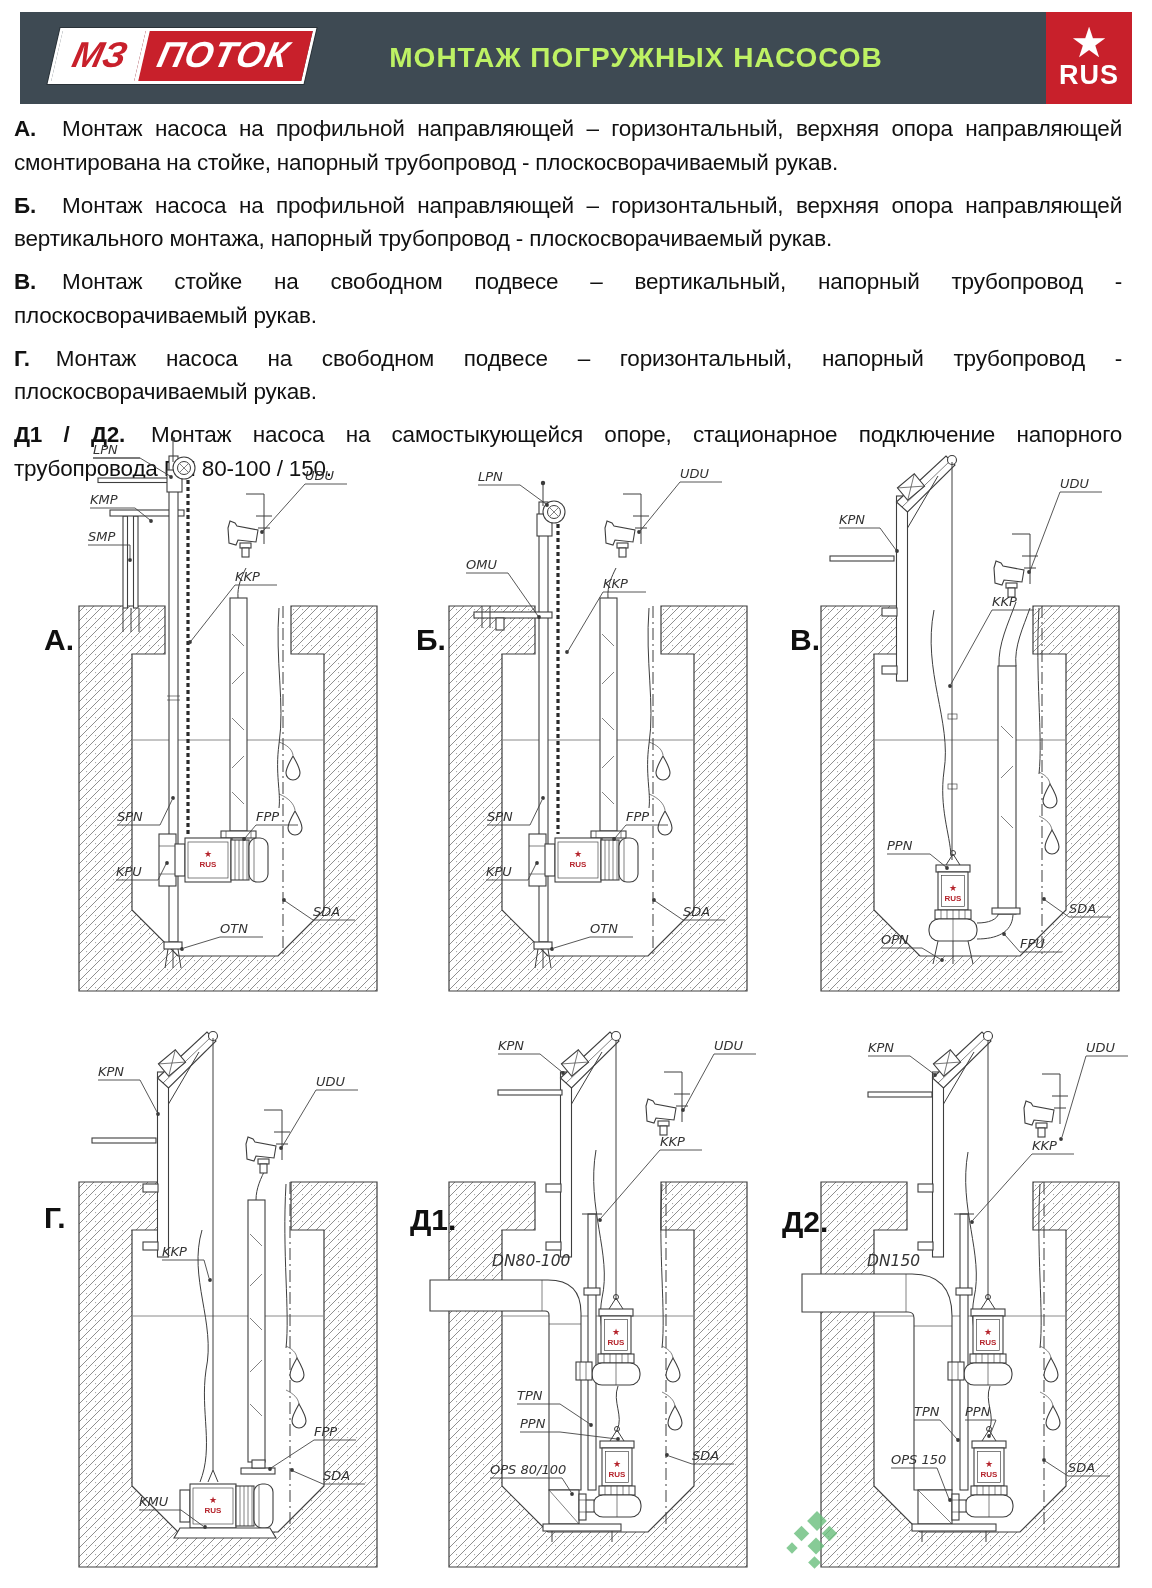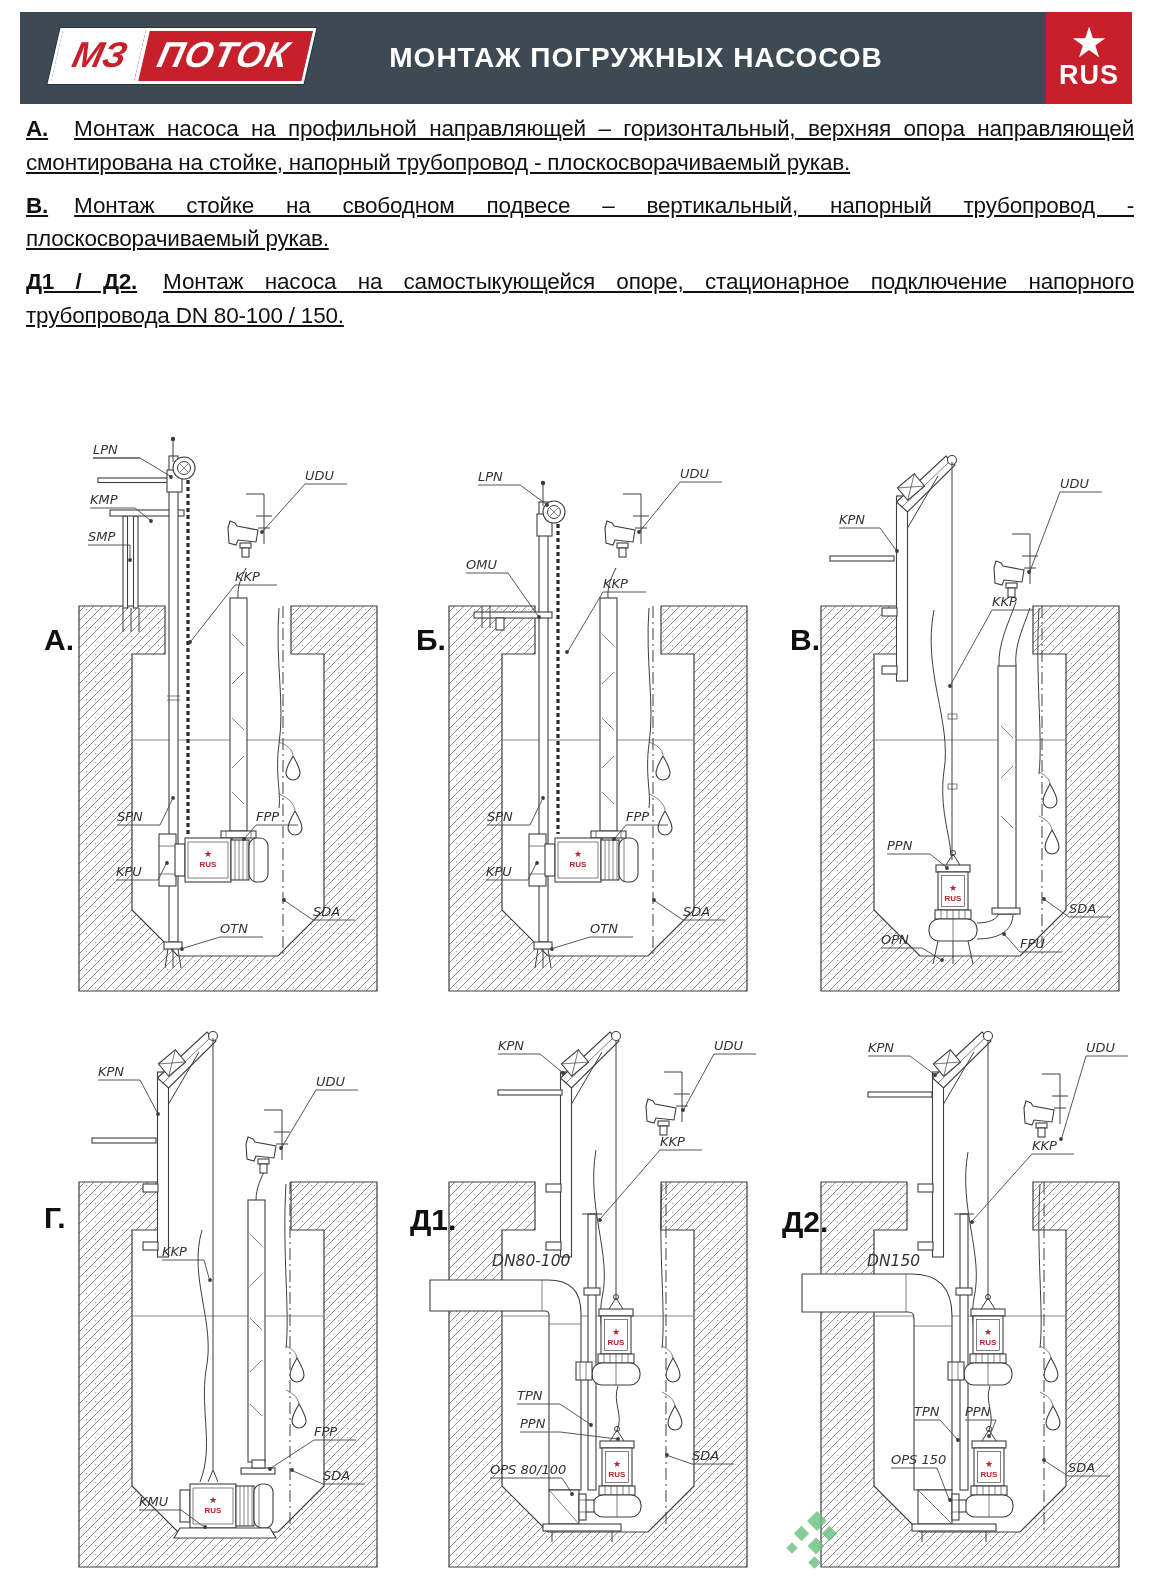--- a/index.html
+++ b/index.html
@@ -8,28 +8,28 @@
   
   .topbar{position:absolute;left:20px;top:12px;width:1112px;height:92px;background:#3e4a53;
           display:flex;align-items:center;}
   .logo{position:absolute;left:34px;top:16px;display:flex;transform:skewX(-13deg);
         border:3px solid #fff;box-shadow:0 0 0 1px #2a3238;}
   .logo-mz{background:#fff;color:#c8202b;font-weight:800;font-style:italic;font-size:36px;
            padding:6px 14px 8px 16px;line-height:1;}
   .logo-potok{background:#c8202b;color:#fff;font-weight:800;font-style:italic;font-size:36px;
            padding:6px 18px 8px 14px;line-height:1;border-left:4px solid #fff;letter-spacing:1px;}
   .title{position:absolute;left:300px;right:180px;top:0;height:92px;margin:0;display:flex;
-         align-items:center;justify-content:center;color:#ffffff;font-size:28px;font-weight:800;
+         align-items:center;justify-content:center;color:#bef264;font-size:28px;font-weight:800;
          letter-spacing:1px;white-space:nowrap;}
   .badge{position:absolute;right:0;top:0;width:86px;height:92px;background:#c8202b;color:#fff;
          display:flex;flex-direction:column;align-items:center;justify-content:center;}
   .badge-star{font-size:42px;line-height:.85;}
   .badge-label{font-size:27px;font-weight:800;letter-spacing:1px;}
   
-  .content{position:absolute;left:26px;top:112px;width:1108px;text-decoration:underline;}
+  .content{position:absolute;left:14px;top:112px;width:1108px;}
   .para{margin:0 0 9px 0;text-align:justify;font-size:22.5px;line-height:1.5;letter-spacing:-0.2px;}
   .plabel{font-weight:800;margin-right:26px;}
   
   .fig{position:absolute;width:368px;height:576px;}
   #fig-a{left:30px;top:436px;} #fig-b{left:400px;top:436px;} #fig-v{left:772px;top:436px;}
   #fig-g{left:30px;top:1012px;} #fig-d1{left:400px;top:1012px;} #fig-d2{left:772px;top:1012px;}
   svg .s{fill:#fff;stroke:#3e3e3e;stroke-width:1.1;}
   svg .n{fill:none;stroke:#3e3e3e;stroke-width:1;}
   svg .t{fill:none;stroke:#3e3e3e;stroke-width:.65;}
   svg .ldr{fill:none;stroke:#444;stroke-width:.9;}
@@ -125,21 +125,23 @@
     </div>
     <h1 class="title">МОНТАЖ ПОГРУЖНЫХ НАСОСОВ</h1>
     <div class="badge">
       <span class="badge-star">★</span>
       <span class="badge-label">RUS</span>
     </div>
   </header>
 
   <section class="content">
     <p class="para"><b class="plabel">А.</b><span>Монтаж насоса на профильной направляющей – горизонтальный, верхняя опора направляющей смонтирована на стойке, напорный трубопровод - плоскосворачиваемый рукав.</span></p>
+    <p class="para"><b class="plabel">Б.</b><span>Монтаж насоса на профильной направляющей – горизонтальный, верхняя опора направляющей вертикального монтажа, напорный трубопровод - плоскосворачиваемый рукав.</span></p>
     <p class="para"><b class="plabel">В.</b><span>Монтаж стойке на свободном подвесе – вертикальный, напорный трубопровод - плоскосворачиваемый рукав.</span></p>
+    <p class="para"><b class="plabel">Г.</b><span>Монтаж насоса на свободном подвесе – горизонтальный, напорный трубопровод - плоскосворачиваемый рукав.</span></p>
     <p class="para"><b class="plabel">Д1 / Д2.</b><span>Монтаж насоса на самостыкующейся опоре, стационарное подключение напорного трубопровода DN 80-100 / 150.</span></p>
   </section>
 
   <div class="fig" id="fig-a">
     <svg viewBox="0 0 368 576" width="368" height="576">
       <use href="#pit"></use>
       <g>
         <rect class="s" x="93" y="80" width="4.5" height="92"></rect>
         <rect class="s" x="103.5" y="80" width="4.5" height="92"></rect>
         <path class="n" d="M93,172 V196 M101,172 V196 M109,172 V196"></path>

